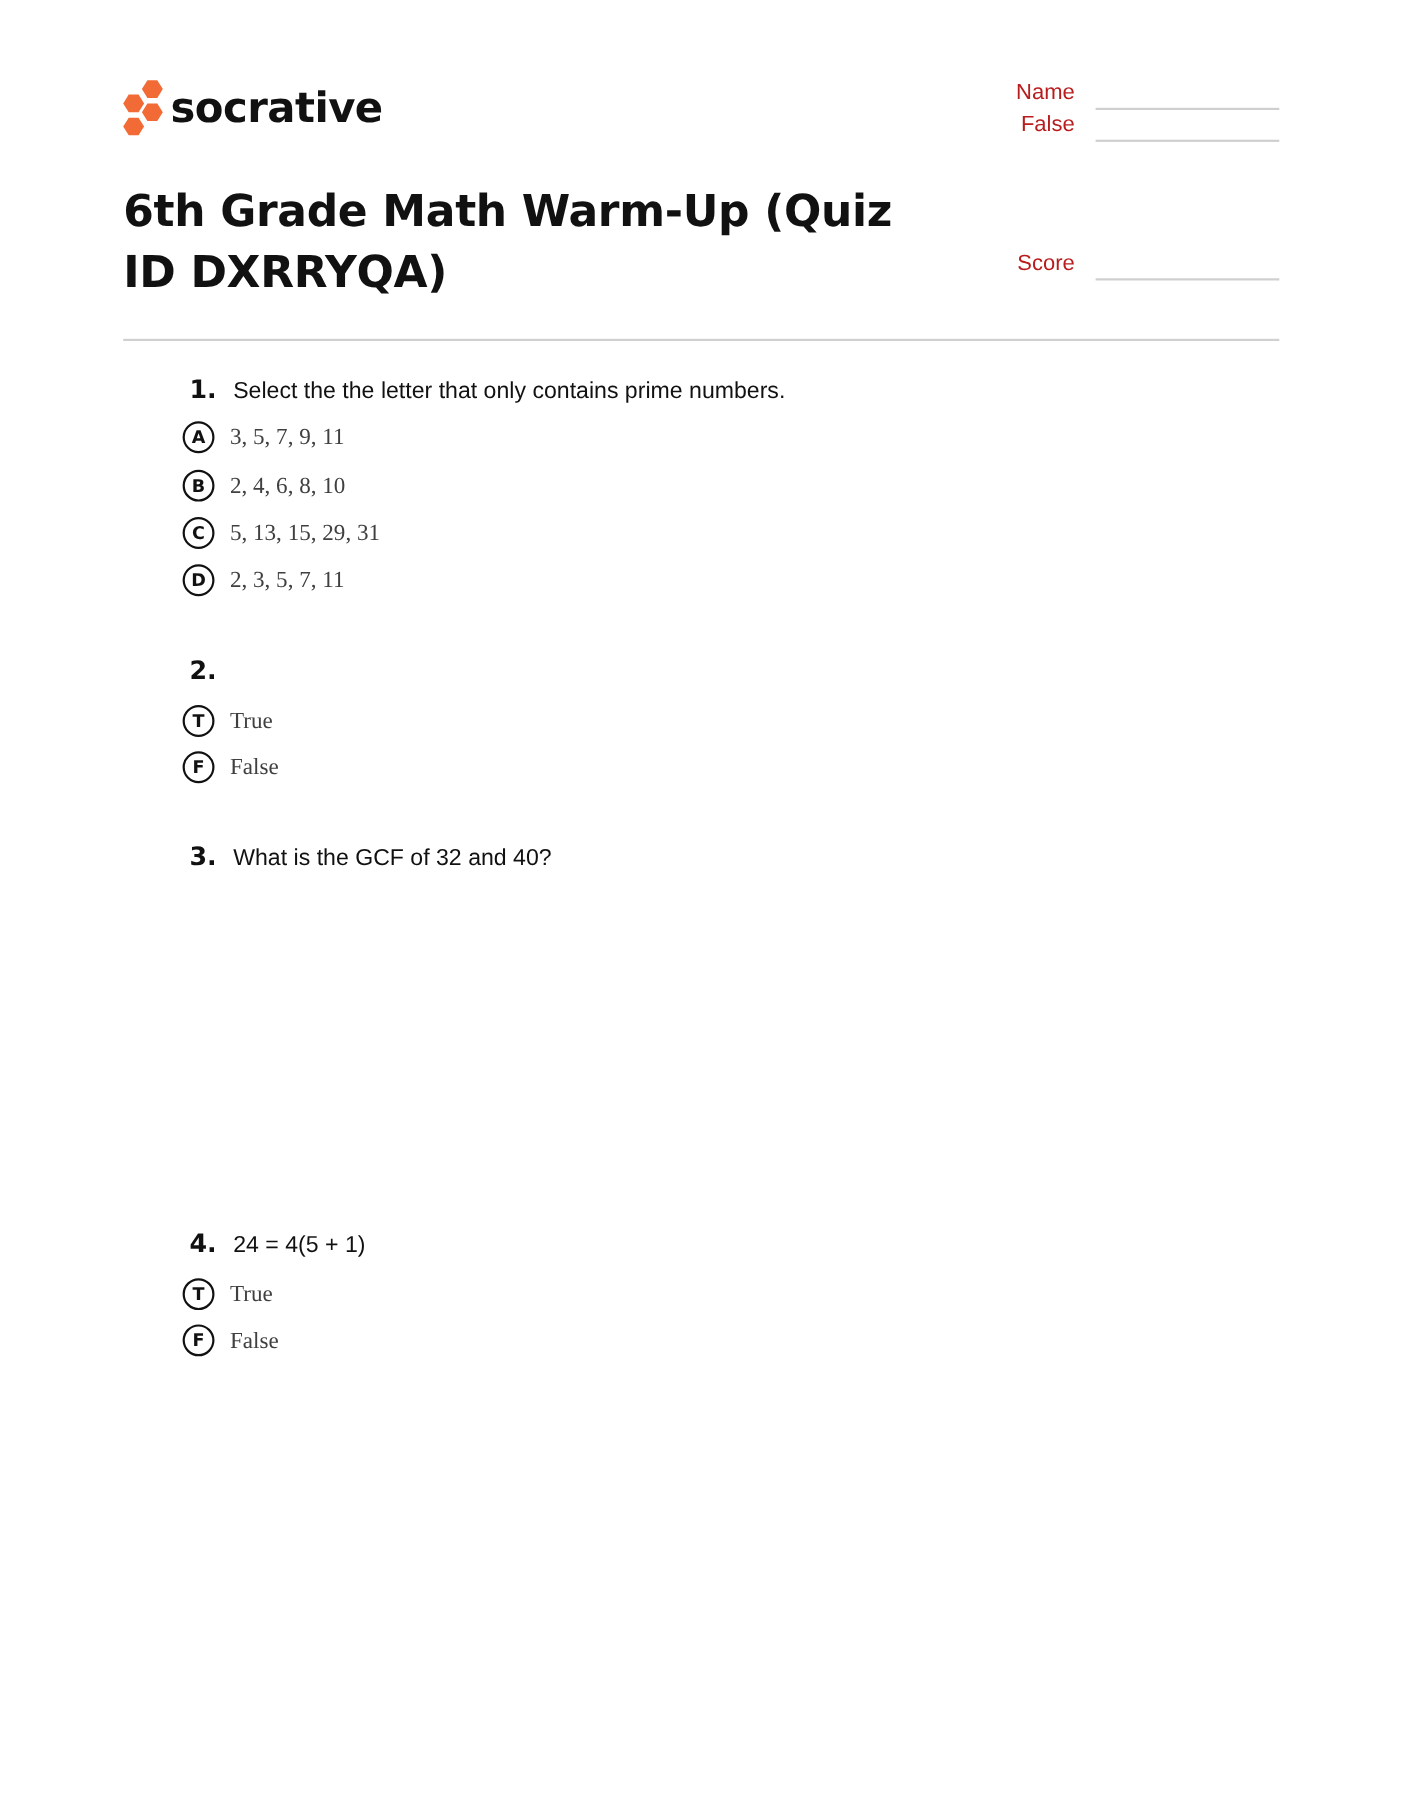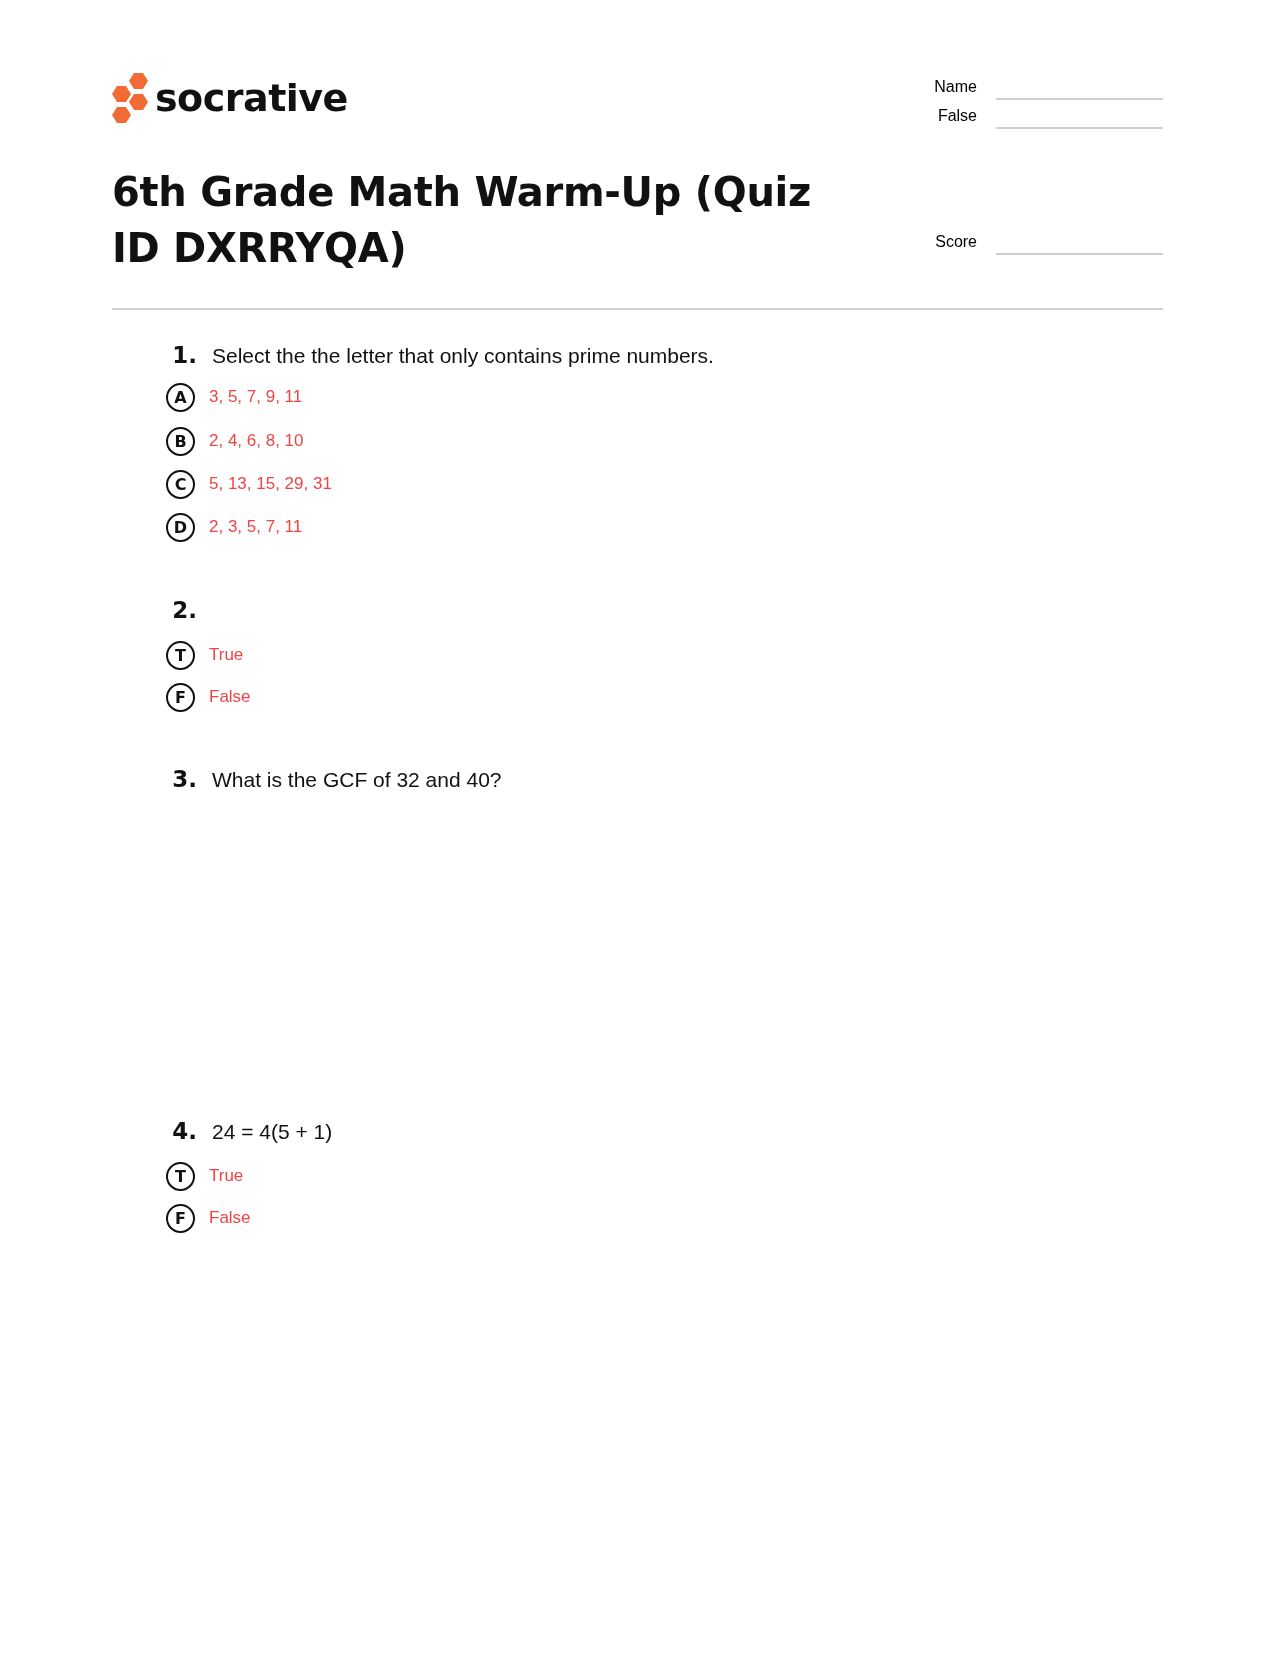--- a/index.html
+++ b/index.html
@@ -8,42 +8,42 @@
   .abs { position: absolute; }
 
   
   .logo { left: 111px; top: 72px; height: 52px; display: flex; align-items: center; }
   .logo svg { width: 40px; height: 52px; }
   .logo-text { font-family: "DejaVu Sans", sans-serif; font-size: 38px; font-weight: 700;
                letter-spacing: -0.5px; color: #111; margin-left: 4px; line-height: 1; }
 
   
   .field { position: absolute; left: 880px; width: 283px; height: 30px; }
-  .field-label { position: absolute; right: 186px; bottom: 4px; font-size: 16px; color: #000000; white-space: nowrap; }
+  .field-label { position: absolute; right: 186px; bottom: 4px; font-size: 20px; color: #b91c1c; white-space: nowrap; }
   .field-line { position: absolute; left: 116px; right: 0; bottom: 0; height: 0;
                 border-bottom: 2px solid #cfcfcf; }
 
   
   .title { left: 112px; top: 164px; width: 760px; font-family: "DejaVu Sans", sans-serif;
            font-size: 40px; font-weight: 700; line-height: 56px; letter-spacing: -0.3px; color: #111; margin: 0; }
 
   .divider { left: 112px; top: 308px; width: 1051px; height: 0; border-top: 2px solid #d0d0d0; }
 
   
   .q-head { position: absolute; left: 160px; display: flex; align-items: baseline; }
   .q-num { width: 52px; text-align: right; font-family: "DejaVu Sans", sans-serif; font-weight: 700;
            font-size: 23px; color: #111; box-sizing: border-box; padding-right: 15px; }
   .q-text { font-size: 21px; color: #111; white-space: nowrap; }
 
   .opt { position: absolute; left: 166px; display: flex; align-items: center; height: 34px; }
   .opt-circle { width: 29px; height: 29px; border: 2px solid #111; border-radius: 50%;
                 display: flex; align-items: center; justify-content: center;
                 font-family: "DejaVu Sans", sans-serif; font-weight: 700; font-size: 16px; color: #111;
                 box-sizing: border-box; }
-  .opt-text { margin-left: 14px; font-size: 17px; color: #ef4444; white-space: nowrap; }
+  .opt-text { margin-left: 14px; font-size: 21px; color: #404040; white-space: nowrap; font-family: Liberation Serif, serif; }
 </style>
 </head>
 <body>
 
 <div class="abs logo">
   <svg viewBox="0 0 40 52">
     <g fill="#F26A35">
       <polygon points="23,1 32,1 37,9 32,17 23,17 18,9"></polygon>
       <polygon points="6,14 15,14 20,22 15,30 6,30 1,22"></polygon>
       <polygon points="23,22 32,22 37,30 32,38 23,38 18,30"></polygon>

